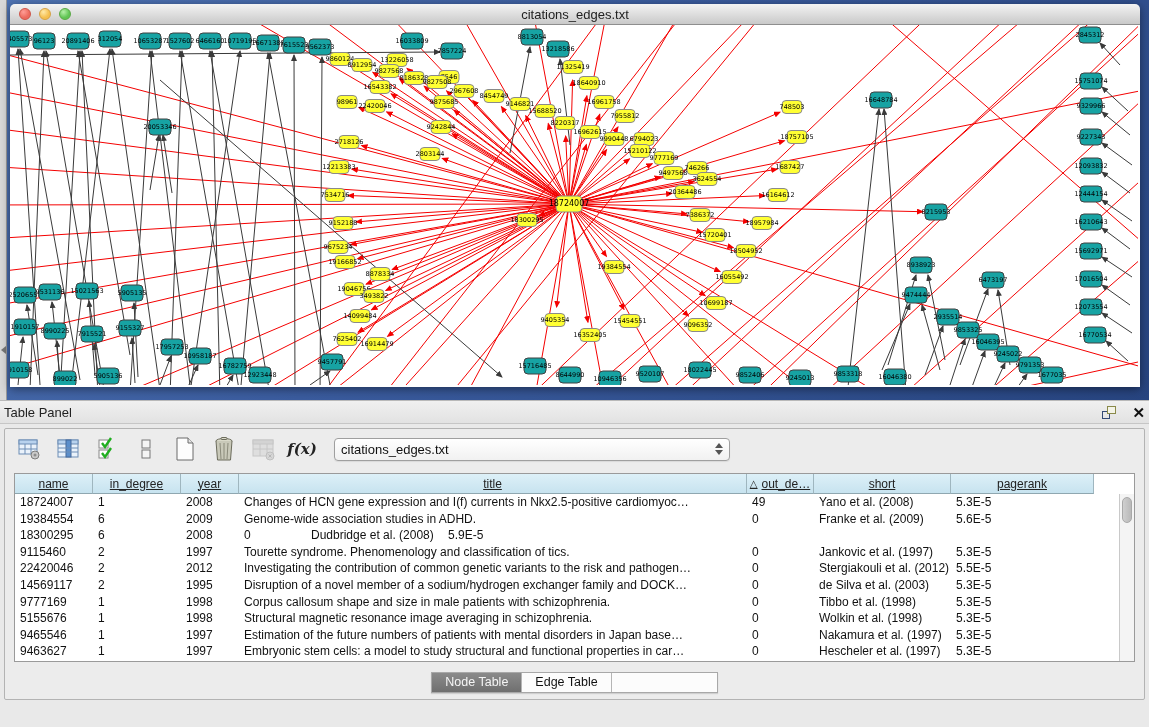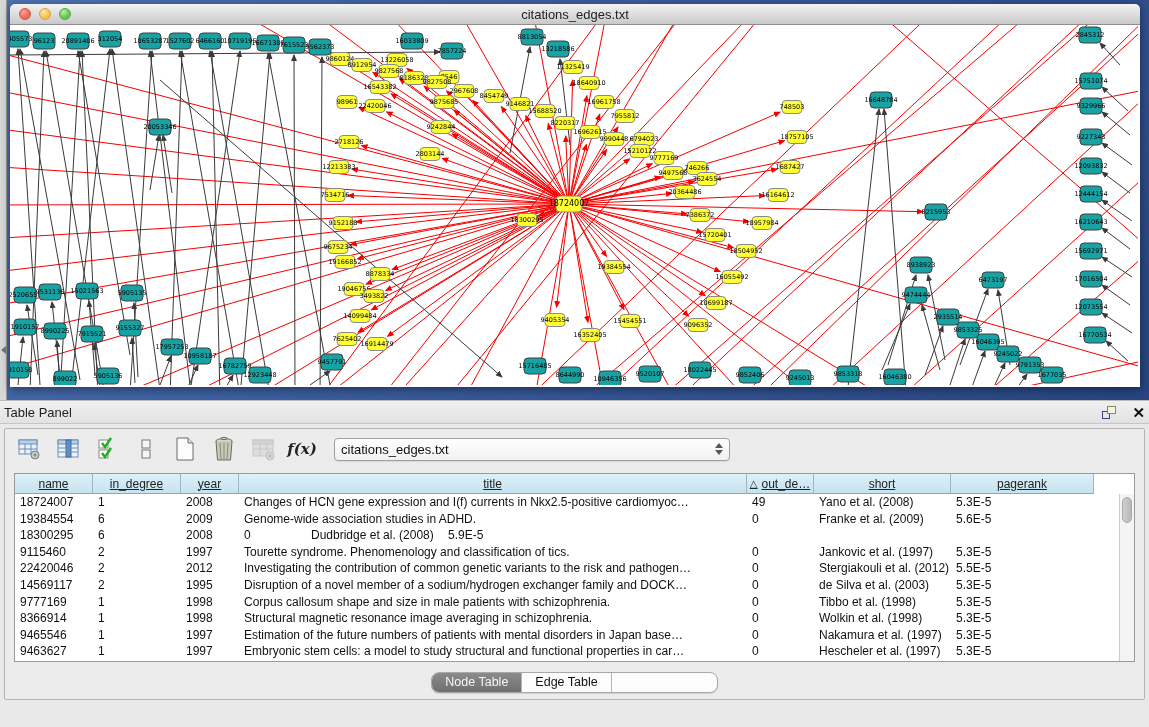--- a/index.html
+++ b/index.html
@@ -65,21 +65,21 @@
   .tbody { position:absolute; top:20px; bottom:0; left:0; right:15px; overflow:hidden; }
   .tr { display:flex; height:16.6px; cursor:default; }
   .td { font-size:12px; color:#111; padding:1px 4px 0 5px; overflow:hidden;
     white-space:nowrap; }
   .vscroll { position:absolute; top:20px; bottom:0; right:0; width:15px;
     background:#f4f4f4; border-left:1px solid #c9c9c9; }
   .vthumb { position:absolute; top:3px; left:2px; width:10px; height:26px;
     background:linear-gradient(90deg,#cfcfcf,#b9b9b9); border:1px solid #a8a8a8; border-radius:5px; cursor:pointer; }
 
   .tabs-row { position:absolute; left:0; right:0; bottom:6px; display:flex; justify-content:center; }
-  .seg { display:flex; border:1px solid #a8a8a8; border-radius:8px; overflow:hidden;
+  .seg { display:flex; border:1px solid #a8a8a8; border-radius:0; overflow:hidden;
     background:#fcfcfc; box-shadow:0 1px 1px rgba(0,0,0,.12); height:21px; }
   .seg .tab { padding:2px 13px 0 13px; font-size:12.5px; color:#111; border-right:1px solid #b5b5b5; cursor:pointer; }
   .seg .tab:last-child { border-right:none;margin-top:44px; }
   .seg .tab.active { background:linear-gradient(#8b8b8b,#6f6f6f); color:#f5f5f5; }
 </style>
 </head>
 <body>
 
 <div class="desktop">
   <div class="app-edge"></div>
@@ -942,21 +942,21 @@
           <div class="tr">
             <div class="td" style="width: 78px;">9777169</div>
             <div class="td" style="width: 88px;">1</div>
             <div class="td" style="width: 58px;">1998</div>
             <div class="td" style="width: 508px;">Corpus callosum shape and size in male patients with schizophrenia.</div>
             <div class="td" style="width: 67px;">0</div>
             <div class="td" style="width: 137px;">Tibbo et al. (1998)</div>
             <div class="td" style="width: 143px;">5.3E-5</div>
           </div>
           <div class="tr">
-            <div class="td" style="width: 78px;">8366914</div>
+            <div class="td" style="width: 78px;">5155676</div>
             <div class="td" style="width: 88px;">1</div>
             <div class="td" style="width: 58px;">1998</div>
             <div class="td" style="width: 508px;">Structural magnetic resonance image averaging in schizophrenia.</div>
             <div class="td" style="width: 67px;">0</div>
             <div class="td" style="width: 137px;">Wolkin et al. (1998)</div>
             <div class="td" style="width: 143px;">5.3E-5</div>
           </div>
           <div class="tr">
             <div class="td" style="width: 78px;">9465546</div>
             <div class="td" style="width: 88px;">1</div>

